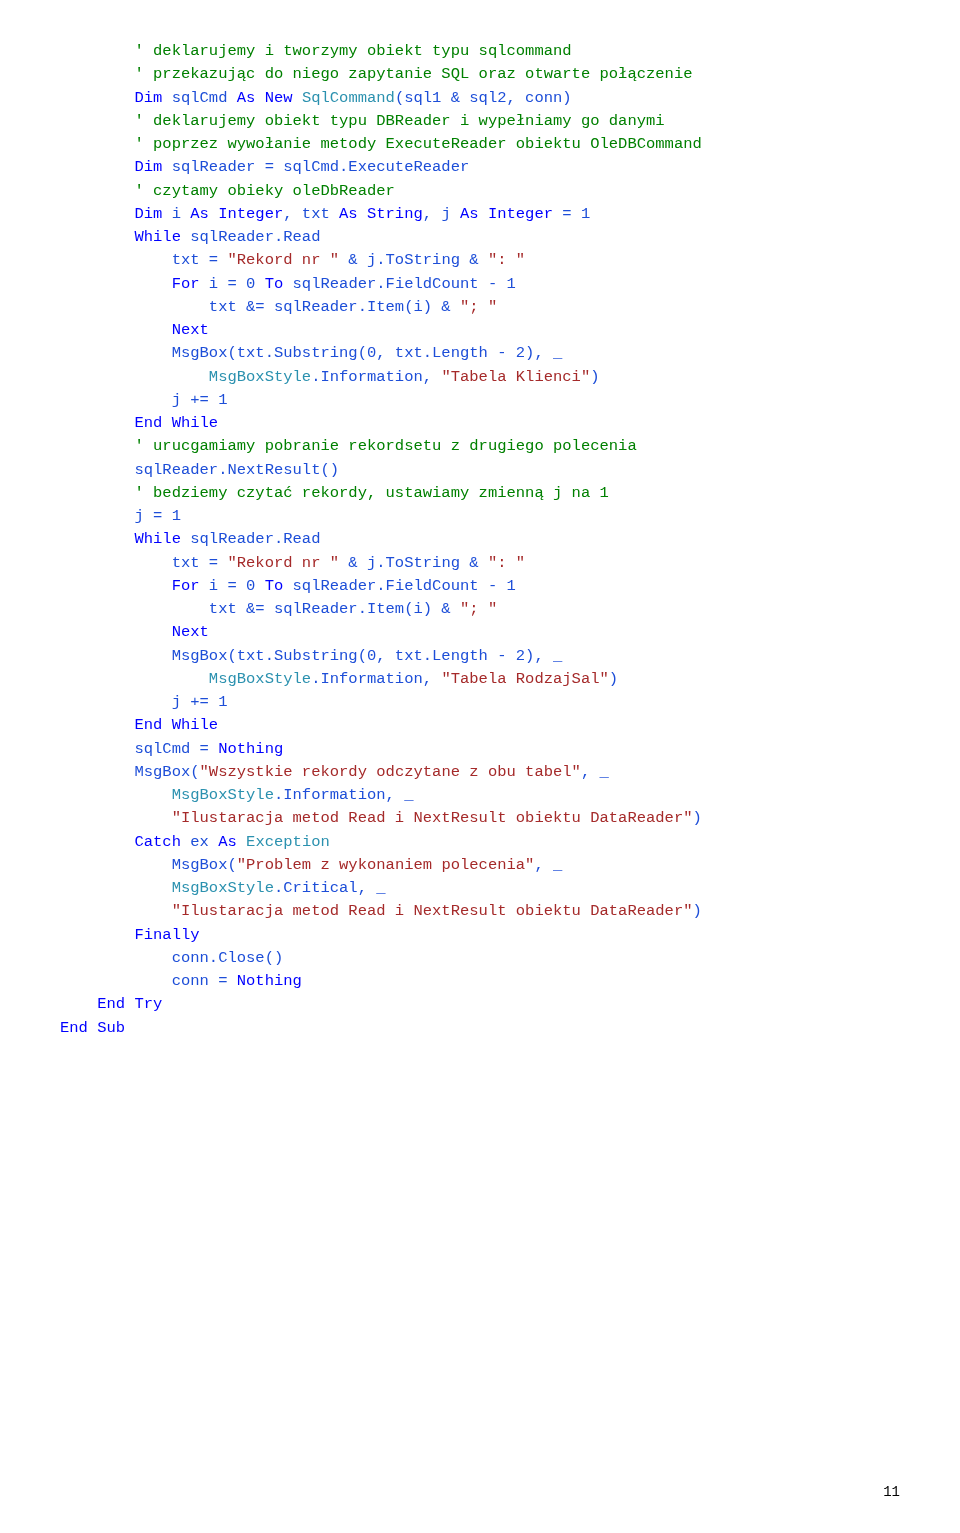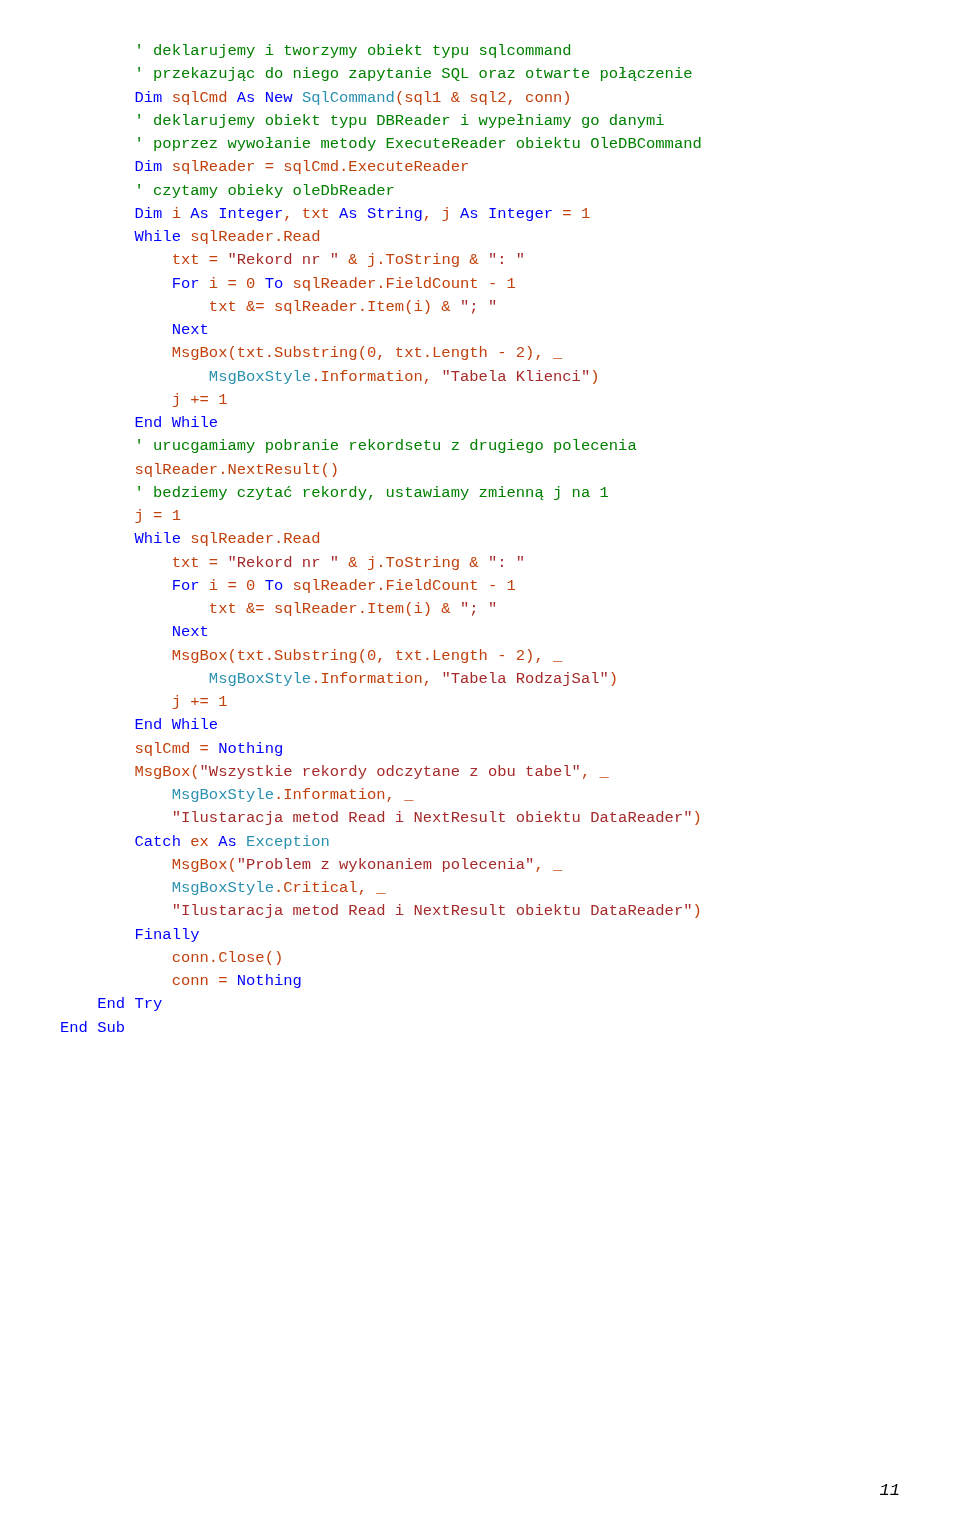--- a/index.html
+++ b/index.html
@@ -13,26 +13,25 @@
     width: 960px;
     box-sizing: border-box;
   }
   .page {
     white-space: pre;
   }
   .page-num {
     position: absolute;
     right: 60px;
     bottom: 30px;
-    font-size: 17px;
-    font-style: italic;
+    font-size: 14px;
   }
   .c-green   { color: #008000; text-align: center; }
   .c-blue    { color: #0000ff; margin-top: 34px; }
   .c-teal    { color: #2b91af; text-align: right; }
   .c-brown   { color: #a52a2a; }
-  .c-black   { color: #c2410c; }
+  .c-black   { color: #1d4ed8; }
 </style>
 </head>
 <body>
 
 <div class="page" id="code"><div>        <span class="c-green">' deklarujemy i tworzymy obiekt typu sqlcommand</span></div><div>        <span class="c-green">' przekazując do niego zapytanie SQL oraz otwarte połączenie</span></div><div>        <span class="c-blue">Dim</span><span class="c-black"> sqlCmd </span><span class="c-blue">As New</span><span class="c-black"> </span><span class="c-teal">SqlCommand</span><span class="c-black">(sql1 &amp; sql2, conn)</span></div><div>        <span class="c-green">' deklarujemy obiekt typu DBReader i wypełniamy go danymi</span></div><div>        <span class="c-green">' poprzez wywołanie metody ExecuteReader obiektu OleDBCommand</span></div><div>        <span class="c-blue">Dim</span><span class="c-black"> sqlReader = sqlCmd.ExecuteReader</span></div><div>        <span class="c-green">' czytamy obieky oleDbReader</span></div><div>        <span class="c-blue">Dim</span><span class="c-black"> i </span><span class="c-blue">As Integer</span><span class="c-black">, txt </span><span class="c-blue">As String</span><span class="c-black">, j </span><span class="c-blue">As Integer</span><span class="c-black"> = 1</span></div><div>        <span class="c-blue">While</span><span class="c-black"> sqlReader.Read</span></div><div>            <span class="c-black">txt = </span><span class="c-brown">"Rekord nr "</span><span class="c-black"> &amp; j.ToString &amp; </span><span class="c-brown">": "</span></div><div>            <span class="c-blue">For</span><span class="c-black"> i = 0 </span><span class="c-blue">To</span><span class="c-black"> sqlReader.FieldCount - 1</span></div><div>                <span class="c-black">txt &amp;= sqlReader.Item(i) &amp; </span><span class="c-brown">"; "</span></div><div>            <span class="c-blue">Next</span></div><div>            <span class="c-black">MsgBox(txt.Substring(0, txt.Length - 2), _</span></div><div>                <span class="c-teal">MsgBoxStyle</span><span class="c-black">.Information, </span><span class="c-brown">"Tabela Klienci"</span><span class="c-black">)</span></div><div>            <span class="c-black">j += 1</span></div><div>        <span class="c-blue">End While</span></div><div>        <span class="c-green">' urucgamiamy pobranie rekordsetu z drugiego polecenia</span></div><div>        <span class="c-black">sqlReader.NextResult()</span></div><div>        <span class="c-green">' bedziemy czytać rekordy, ustawiamy zmienną j na 1</span></div><div>        <span class="c-black">j = 1</span></div><div>        <span class="c-blue">While</span><span class="c-black"> sqlReader.Read</span></div><div>            <span class="c-black">txt = </span><span class="c-brown">"Rekord nr "</span><span class="c-black"> &amp; j.ToString &amp; </span><span class="c-brown">": "</span></div><div>            <span class="c-blue">For</span><span class="c-black"> i = 0 </span><span class="c-blue">To</span><span class="c-black"> sqlReader.FieldCount - 1</span></div><div>                <span class="c-black">txt &amp;= sqlReader.Item(i) &amp; </span><span class="c-brown">"; "</span></div><div>            <span class="c-blue">Next</span></div><div>            <span class="c-black">MsgBox(txt.Substring(0, txt.Length - 2), _</span></div><div>                <span class="c-teal">MsgBoxStyle</span><span class="c-black">.Information, </span><span class="c-brown">"Tabela RodzajSal"</span><span class="c-black">)</span></div><div>            <span class="c-black">j += 1</span></div><div>        <span class="c-blue">End While</span></div><div>        <span class="c-black">sqlCmd = </span><span class="c-blue">Nothing</span></div><div>        <span class="c-black">MsgBox(</span><span class="c-brown">"Wszystkie rekordy odczytane z obu tabel"</span><span class="c-black">, _</span></div><div>            <span class="c-teal">MsgBoxStyle</span><span class="c-black">.Information, _</span></div><div>            <span class="c-brown">"Ilustaracja metod Read i NextResult obiektu DataReader"</span><span class="c-black">)</span></div><div>        <span class="c-blue">Catch</span><span class="c-black"> ex </span><span class="c-blue">As</span><span class="c-black"> </span><span class="c-teal">Exception</span></div><div>            <span class="c-black">MsgBox(</span><span class="c-brown">"Problem z wykonaniem polecenia"</span><span class="c-black">, _</span></div><div>            <span class="c-teal">MsgBoxStyle</span><span class="c-black">.Critical, _</span></div><div>            <span class="c-brown">"Ilustaracja metod Read i NextResult obiektu DataReader"</span><span class="c-black">)</span></div><div>        <span class="c-blue">Finally</span></div><div>            <span class="c-black">conn.Close()</span></div><div>            <span class="c-black">conn = </span><span class="c-blue">Nothing</span></div><div>    <span class="c-blue">End Try</span></div><div><span class="c-blue">End Sub</span></div></div>
 <div class="page-num">11</div>
 
 </body></html>

